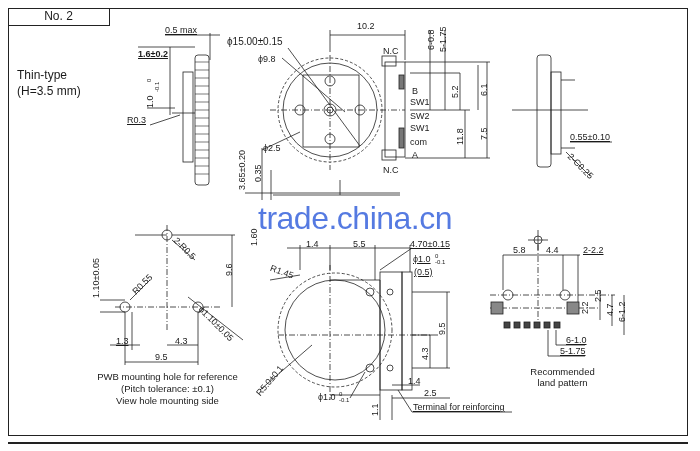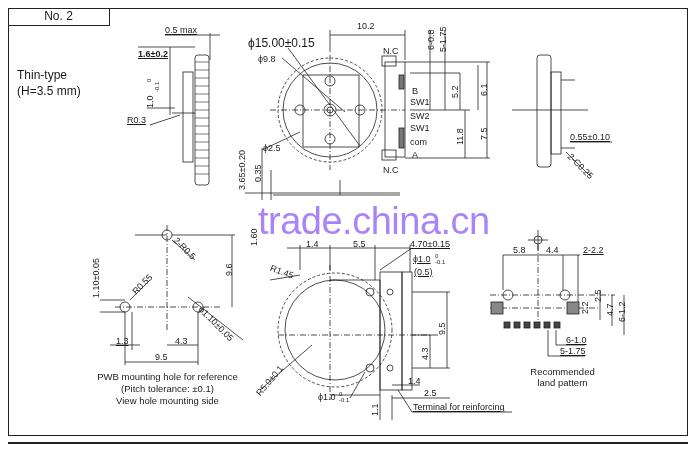--- a/index.html
+++ b/index.html
@@ -7,21 +7,21 @@
   .frame{position:absolute;left:8px;top:8px;width:680px;height:428px;border:1.5px solid #222;box-sizing:border-box;}
   .tag{position:absolute;left:8px;top:8px;width:102px;height:18px;border-right:1.5px solid #222;border-bottom:1.5px solid #222;box-sizing:border-box;font-size:12px;text-align:center;line-height:17px;}
   .bottom-rule{position:absolute;left:8px;top:442px;width:680px;height:0;border-top:2px solid #222;}
   .t{position:absolute;font-size:9px;white-space:nowrap;line-height:1;}
   .big{font-size:12px;line-height:14px;}
   .cap{font-size:9.5px;text-align:center;line-height:12px;}
   .ul{text-decoration:underline;}
   .vert{transform:rotate(-90deg);transform-origin:left top;}
   .diag{transform:rotate(45deg);transform-origin:left top;}
   svg{position:absolute;left:0;top:0;}
-  .wm{position:absolute;left:258px;top:200px;font-size:38px;color:#8b5cf6;opacity:.75;letter-spacing:-.5px;}
+  .wm{position:absolute;left:258px;top:200px;font-size:32px;color:#1d4ed8;opacity:.75;letter-spacing:-.5px;}
 </style>
 </head>
 <body>
 
 <div class="frame"></div>
 <div class="tag">No. 2</div>
 <div class="bottom-rule"></div>
 
 <div class="t big" style="left:17px;top:68px;">Thin-type</div>
 <div class="t big" style="left:17px;top:84px;">(H=3.5 mm)</div>
@@ -200,21 +200,21 @@
 <div class="wm">trade.china.cn</div>
 
 <div class="t ul" style="left:165px;top:26px;">0.5 max</div>
 <div class="t ul" style="left:138px;top:50px;font-weight:bold;">1.6±0.2</div>
 <div class="t vert" style="left:146px;top:108px;">1.0</div>
 <div class="t vert" style="left:154px;top:92px;font-size:6px;">-0.1</div>
 <div class="t vert" style="left:146px;top:82px;font-size:6px;">0</div>
 <div class="t ul" style="left:127px;top:116px;">R0.3</div>
 
 <div class="t" style="left:357px;top:22px;">10.2</div>
-<div class="t" style="left:248px;top:37px;font-size:12px;">ϕ15.00±0.15</div>
+<div class="t" style="left:227px;top:37px;font-size:10px;">ϕ15.00±0.15</div>
 <div class="t" style="left:258px;top:55px;">ϕ9.8</div>
 <div class="t" style="left:263px;top:144px;">ϕ2.5</div>
 <div class="t vert" style="left:427px;top:50px;">6-0.8</div>
 <div class="t vert" style="left:439px;top:52px;">5-1.75</div>
 <div class="t vert" style="left:451px;top:98px;">5.2</div>
 <div class="t vert" style="left:480px;top:96px;">6.1</div>
 <div class="t vert" style="left:456px;top:145px;">11.8</div>
 <div class="t vert" style="left:480px;top:140px;">7.5</div>
 <div class="t vert" style="left:238px;top:190px;">3.65±0.20</div>
 <div class="t vert" style="left:254px;top:182px;">0.35</div>

